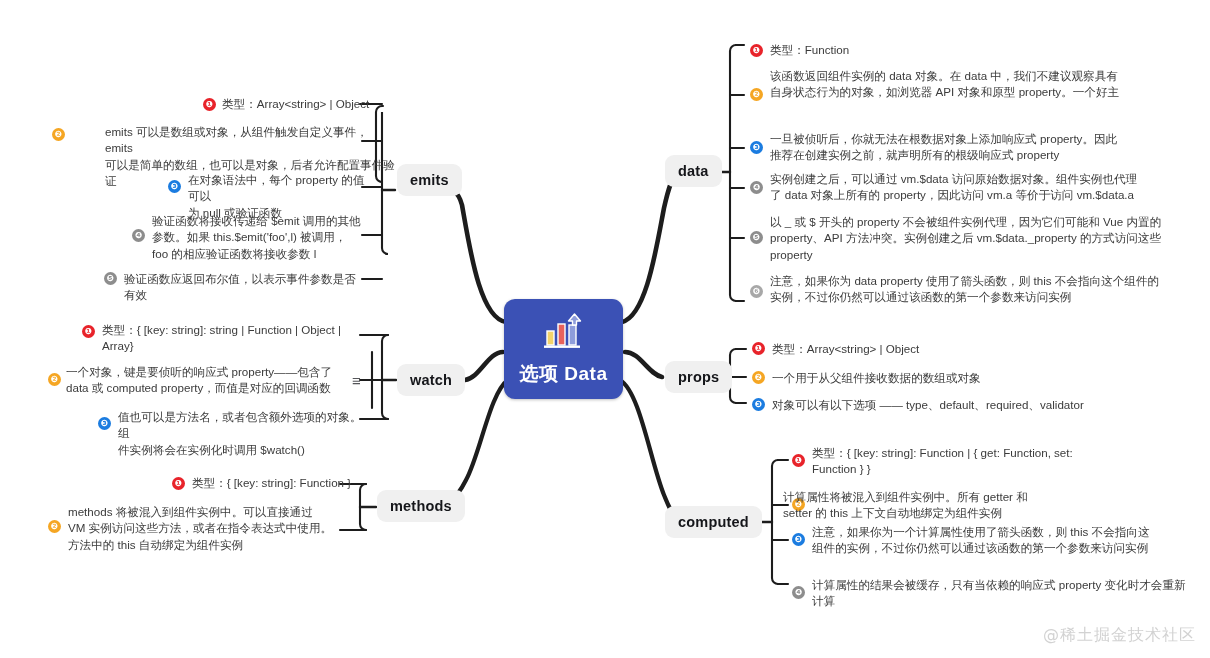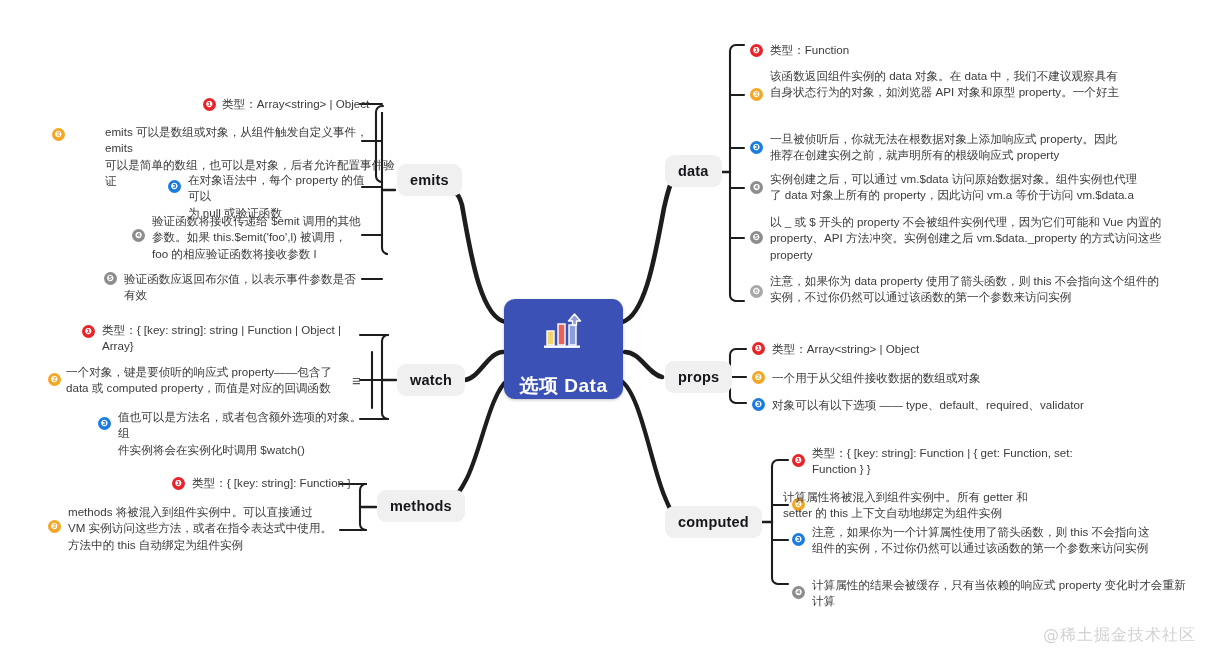--- a/index.html
+++ b/index.html
@@ -24,21 +24,21 @@
     display:flex;flex-direction:column;
     align-items:center;justify-content:flex-start;
     padding-top:13px;
     box-sizing:border-box;
   }
   .center-title{
     color:#ffffff;
     font-size:19px;
     font-weight:bold;
     letter-spacing:.5px;
-    margin-top:21px;
+    margin-top:9px;
     white-space:nowrap;
   }
   .chart-icon{width:50px;height:40px;display:block;}
 
   
   .pill{
     position:absolute;
     background:#f0f0f0;
     border-radius:9px;
     color:#15161a;

